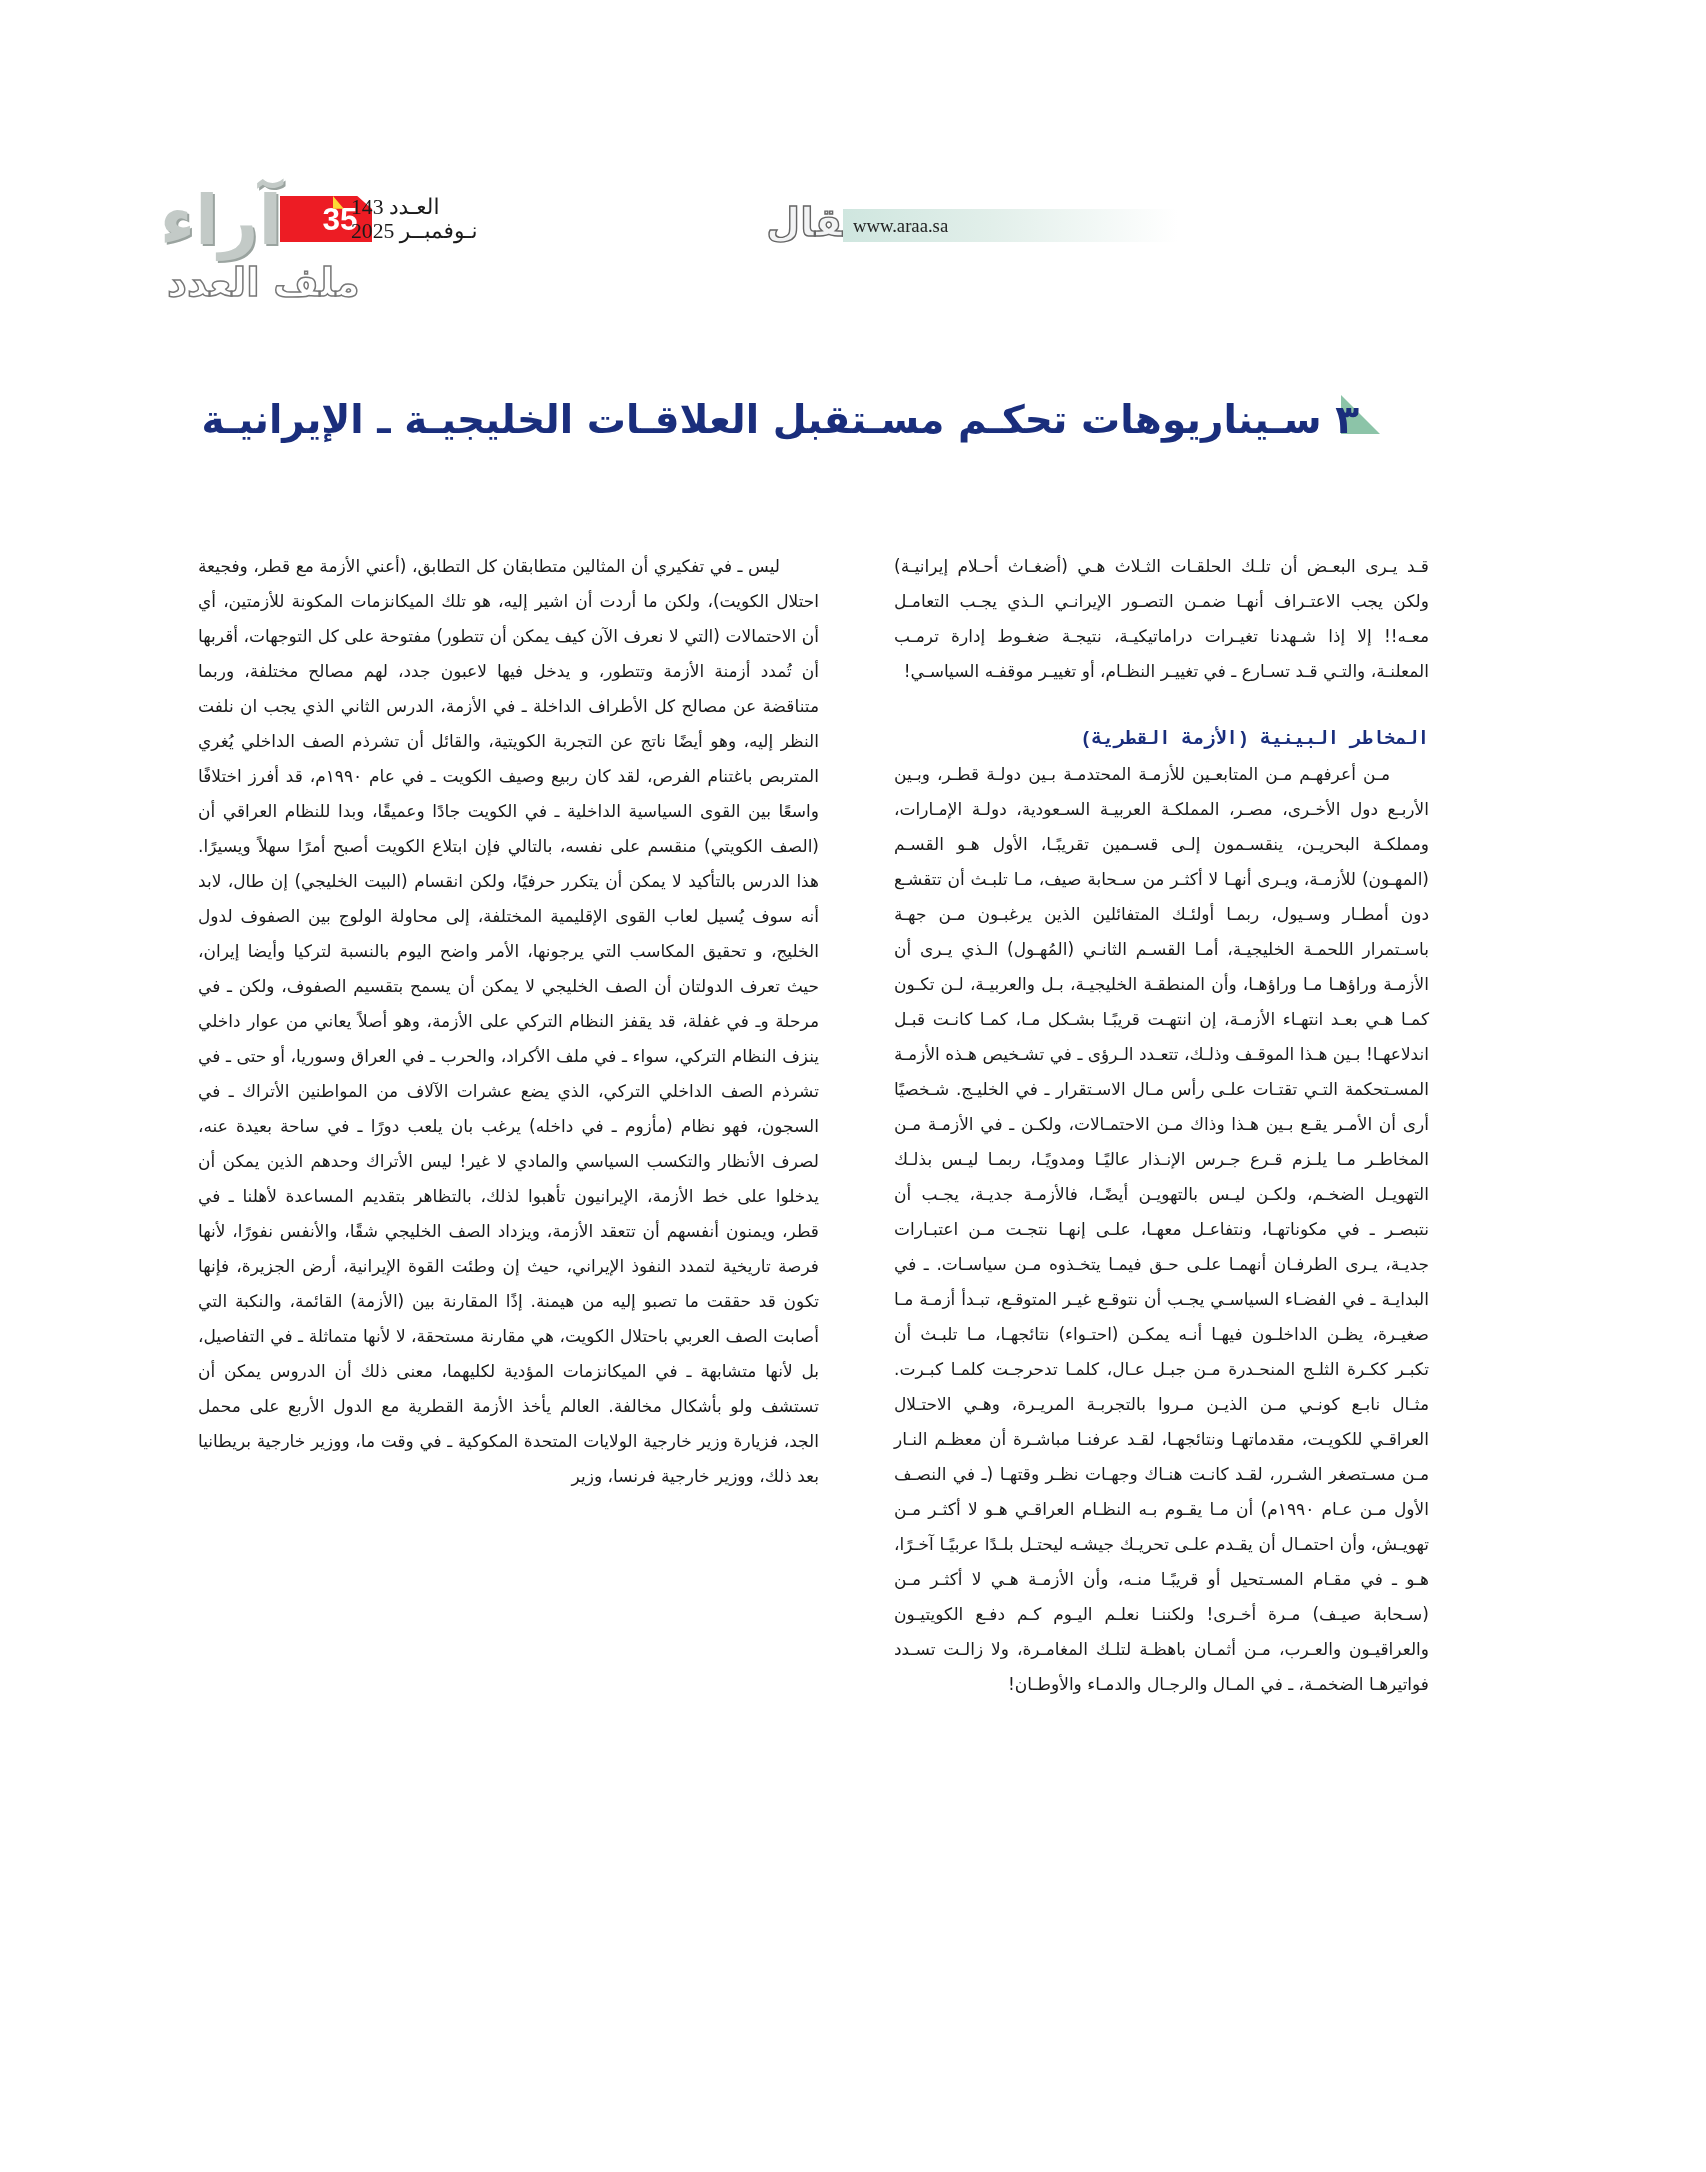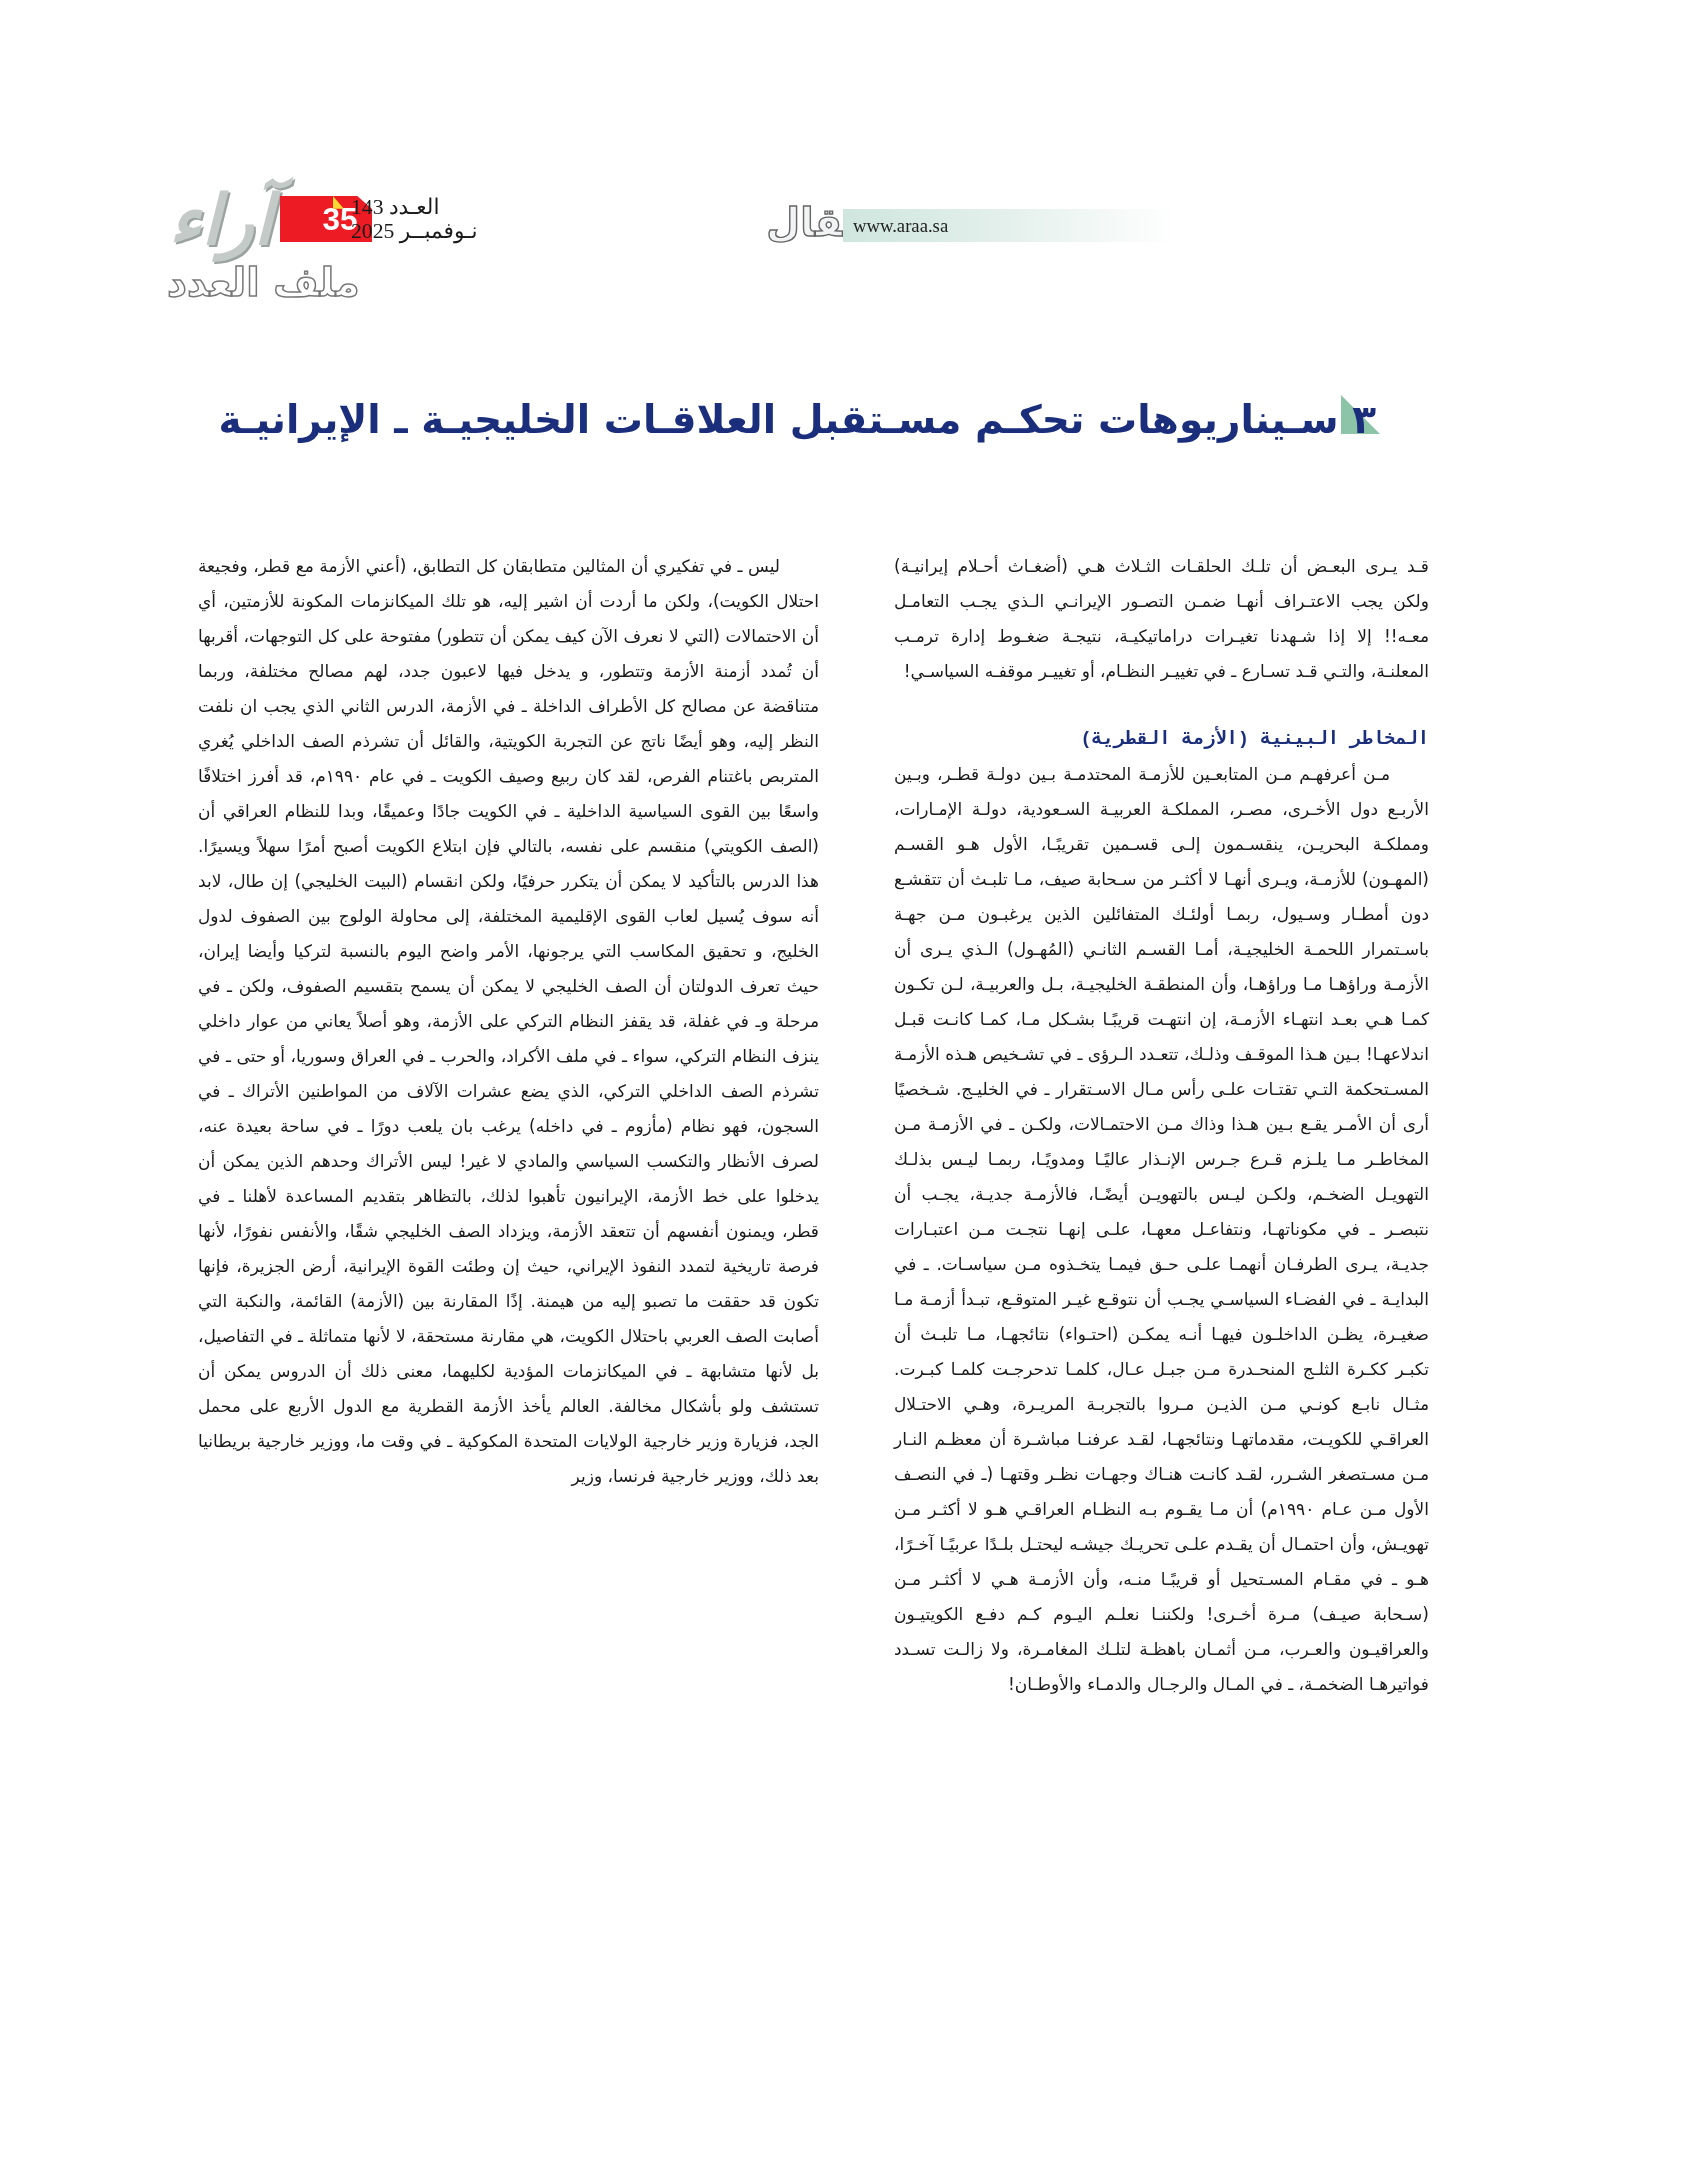--- a/index.html
+++ b/index.html
@@ -6,21 +6,21 @@
   body {
     width: 1706px; height: 2172px; position: relative; overflow: hidden;
     font-family: "DejaVu Sans", sans-serif; color: #1a1a1a;
   }
   
   .logo-araa {
     position: absolute; left: 169px; top: 180px; width: 104px; height: 75px;
     display: flex; align-items: flex-end; justify-content: center;
     font-family: "DejaVu Sans", sans-serif; font-weight: bold;
     font-size: 69px; line-height: 69px; color: #c3cac7;
-    text-shadow: 2px 2px 0 #9aa39f; direction: rtl; font-style: italic;
+    text-shadow: 2px 2px 0 #9aa39f; direction: rtl;
   }
   .logo-sub {
     position: absolute; left: 167px; top: 258px; width: 197px; height: 49px;
     font-family: "DejaVu Sans", sans-serif; font-weight: bold; font-size: 39px;
     line-height: 49px; color: #ffffff; direction: rtl; text-align: left;
     -webkit-text-stroke: 1.5px #777; letter-spacing: 1px;
   }
   .page-num {
     position: absolute; left: 280px; top: 196px; width: 64px; height: 46px;
     background: #ed1c24; color: #fff; font-family: "Liberation Sans", sans-serif;
@@ -47,21 +47,21 @@
   .url-bar {
     position: absolute; left: 843px; top: 209px; width: 335px; height: 33px;
     background: linear-gradient(90deg, #cfe6df 0%, #e2efea 45%, #ffffff 100%);
   }
   .url-text {
     position: absolute; left: 9.9px; top: 0; height: 33px; line-height: 33px;
     font-family: Liberation Serif, serif; font-size: 18.7px; color: #222;
   }
   
   .headline {
-    position: absolute; left: 332px; top: 389px; width: 1044px;
+    position: absolute; left: 315px; top: 389px; width: 1044px;
     direction: rtl; text-align: justify; text-align-last: justify;
     font-family: "DejaVu Sans", sans-serif; font-weight: bold;
     font-size: 39px; line-height: 62px; color: #1a2e7c;
   }
   .headline div { white-space: nowrap; }
   .headline-marker {
     position: absolute; left: 1341px; top: 395px; width: 39px; height: 39px;
     background: #8cc4a8; clip-path: polygon(0 0, 100% 100%, 0 100%);
   }
   

